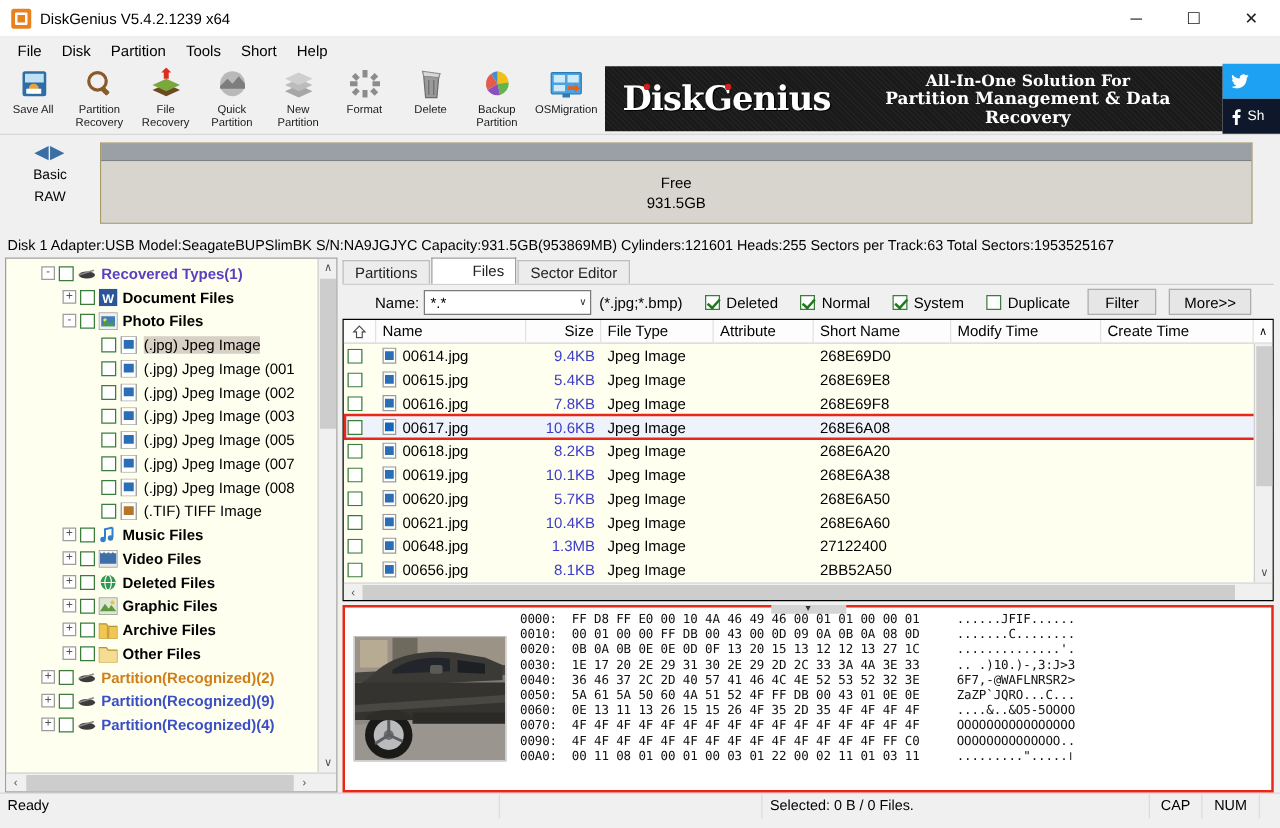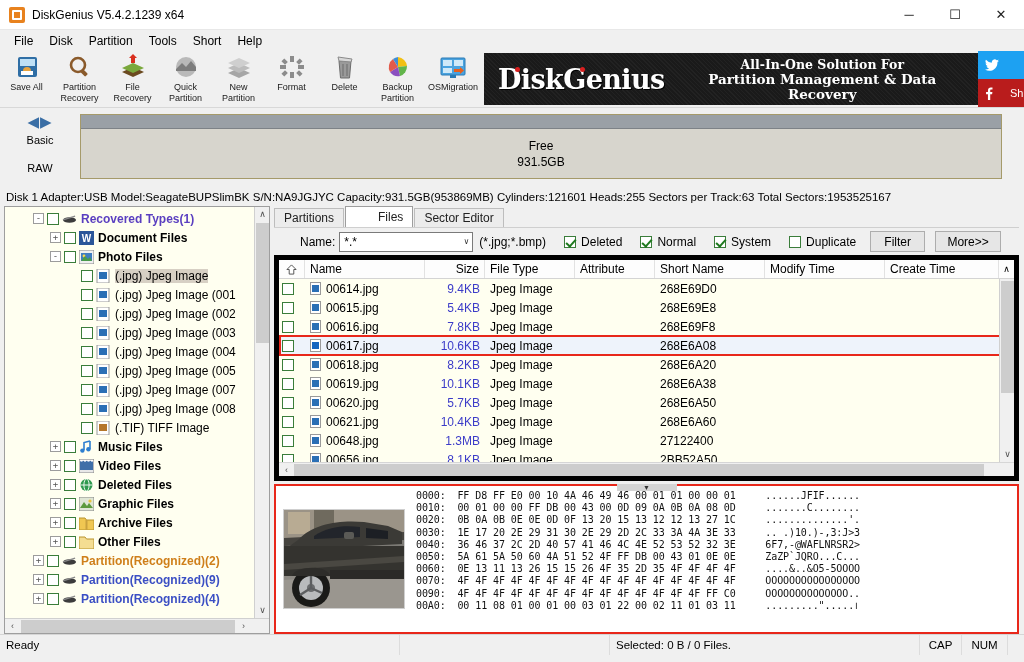--- a/index.html
+++ b/index.html
@@ -39,21 +39,21 @@
   .banner-logo { font-family:"DejaVu Serif", serif; font-weight:bold; font-size:27px; color:#fff;
     letter-spacing:-0.6px; margin-left:14px; text-shadow:1px 1px 0 #000; position:relative; }
   .banner-dot { position:absolute; width:5px; height:5px; background:#d81f1f; border-radius:50%; }
   .banner-text { margin-left:14px; color:#fff; font-family:"DejaVu Serif", serif; font-weight:bold;
     line-height:15px; text-align:center; flex:1; padding-right:12px; }
   .banner-text .l1 { font-size:12.5px; }
   .banner-text .l2 { font-size:13.5px; }
   .social { width:46px; display:flex; flex-direction:column; }
   .soc { flex:1; display:flex; align-items:center; padding-left:7px; color:#fff; font-size:11px; }
   .soc.tw { background:#1da1f2; }
-  .soc.fb { background:#b91c1c;gap:12px; }
+  .soc.fb { background:#0f172a; }
   
   .diskarea { height:80px; background:#f0f0f0; display:flex; align-items:flex-start; padding-top:6px; }
   .navcol { width:80px; display:flex; flex-direction:column; align-items:center; }
   .arrows { color:#3a6ea5; font-size:15px; letter-spacing:1px; line-height:15px; }
   .bt-lbl { font-size:11px; line-height:14px; text-align:center; margin-top:4px; }
   .partbox { flex:1; margin-right:22px; border:1px solid #a59a6a; background:#d4d0c8; height:65px; }
   .part-top { height:14px; background:#9aa0a6; border-bottom:1px solid #7d8287; }
   .part-body { height:49px; background:#d7d5cd; display:flex; flex-direction:column;
     align-items:center; justify-content:center; line-height:16px; font-size:12px; }
   .diskinfo { height:18px; font-size:11.5px; padding-left:6px; display:flex; align-items:center;
@@ -96,21 +96,21 @@
   .combo .arr { position:absolute; right:3px; font-size:8px; color:#333; }
   .fhint { font-size:12px; margin-left:6px; }
   .chk { display:flex; align-items:center; margin-left:18px; font-size:12px; }
   .chkbox { width:12px; height:12px; border:1px solid #3a7d3a; background:#fff; margin-right:5px;
     position:relative; flex:none; }
   .chkbox.on:after { content:""; position:absolute; left:3px; top:0px; width:4px; height:8px;
     border:solid #1f7a1f; border-width:0 2px 2px 0; transform:rotate(42deg); }
   .btn { height:21px; min-width:55px; border:1px solid #adadad; background:#e6e6e6; font-size:12px;
     display:flex; align-items:center; justify-content:center; margin-left:10px; padding:0 8px; }
   
-  .listwrap { flex:1; border:5px solid #000000; background:#fffff0; display:flex;
+  .listwrap { flex:1; border:1px solid #000000; background:#fffff0; display:flex;
     flex-direction:column; overflow:hidden; position:relative; }
   .lhead { height:19px; display:flex; background:#fdfdfd; border-bottom:1px solid #d4d4d4;
     font-size:12px; }
   .lhc { border-right:1px solid #e2e2e2; display:flex; align-items:center; padding:0 5px;
     overflow:hidden; white-space:nowrap; }
   .rows { flex:1; overflow:hidden; }
   .lrow { height:19px; display:flex; align-items:center; font-size:12px; white-space:nowrap; }
   .lrow.selected { background:#eef3fb; }
   .lcell { padding:0 5px; overflow:hidden; display:flex; align-items:center; }
   .lcell.num { justify-content:flex-end; color:#3c3cc8; }
@@ -302,21 +302,21 @@
         </svg>
       <span style="margin-left:5px">Sh</span>
     </div>
   </div>
 </div>
 
 <div class="diskarea">
   <div class="navcol">
     <div class="arrows">◀▶</div>
     <div class="bt-lbl">Basic</div>
-    <div class="bt-lbl" style="margin-top:14px">RAW</div>
+    <div class="bt-lbl" style="margin-top:4px">RAW</div>
   </div>
   <div class="partbox">
     <div class="part-top"></div>
     <div class="part-body">
       <div>Free</div>
       <div>931.5GB</div>
     </div>
   </div>
 </div>
 <div class="diskinfo">Disk 1 Adapter:USB  Model:SeagateBUPSlimBK  S/N:NA9JGJYC  Capacity:931.5GB(953869MB)  Cylinders:121601  Heads:255  Sectors per Track:63  Total Sectors:1953525167</div>
@@ -389,30 +389,20 @@
         </div>
         <div class="trow">
           <span style="width:62px;flex:none"></span>
           <span class="expspace"></span>
           <span class="cb"></span>
           <span class="tico"><svg width="15" height="14" viewBox="0 0 15 14">
               <rect x="1" y="0" width="12" height="14" fill="#fff" stroke="#999"></rect>
               <rect x="3" y="3" width="8" height="7" fill="#2a6fb5"></rect>
             </svg></span>
           <span class="tlabel plain ">(.jpg) Jpeg Image (003</span>
-        </div>
-        <div class="trow">
-          <span style="width:62px;flex:none"></span>
-          <span class="expspace"></span>
-          <span class="cb"></span>
-          <span class="tico"><svg width="15" height="14" viewBox="0 0 15 14">
-              <rect x="1" y="0" width="12" height="14" fill="#fff" stroke="#999"></rect>
-              <rect x="3" y="3" width="8" height="7" fill="#2a6fb5"></rect>
-            </svg></span>
-          <span class="tlabel plain ">(.jpg) Jpeg Image (004</span>
         </div>
         <div class="trow">
           <span style="width:62px;flex:none"></span>
           <span class="expspace"></span>
           <span class="cb"></span>
           <span class="tico"><svg width="15" height="14" viewBox="0 0 15 14">
               <rect x="1" y="0" width="12" height="14" fill="#fff" stroke="#999"></rect>
               <rect x="3" y="3" width="8" height="7" fill="#2a6fb5"></rect>
             </svg></span>
           <span class="tlabel plain ">(.jpg) Jpeg Image (005</span>

